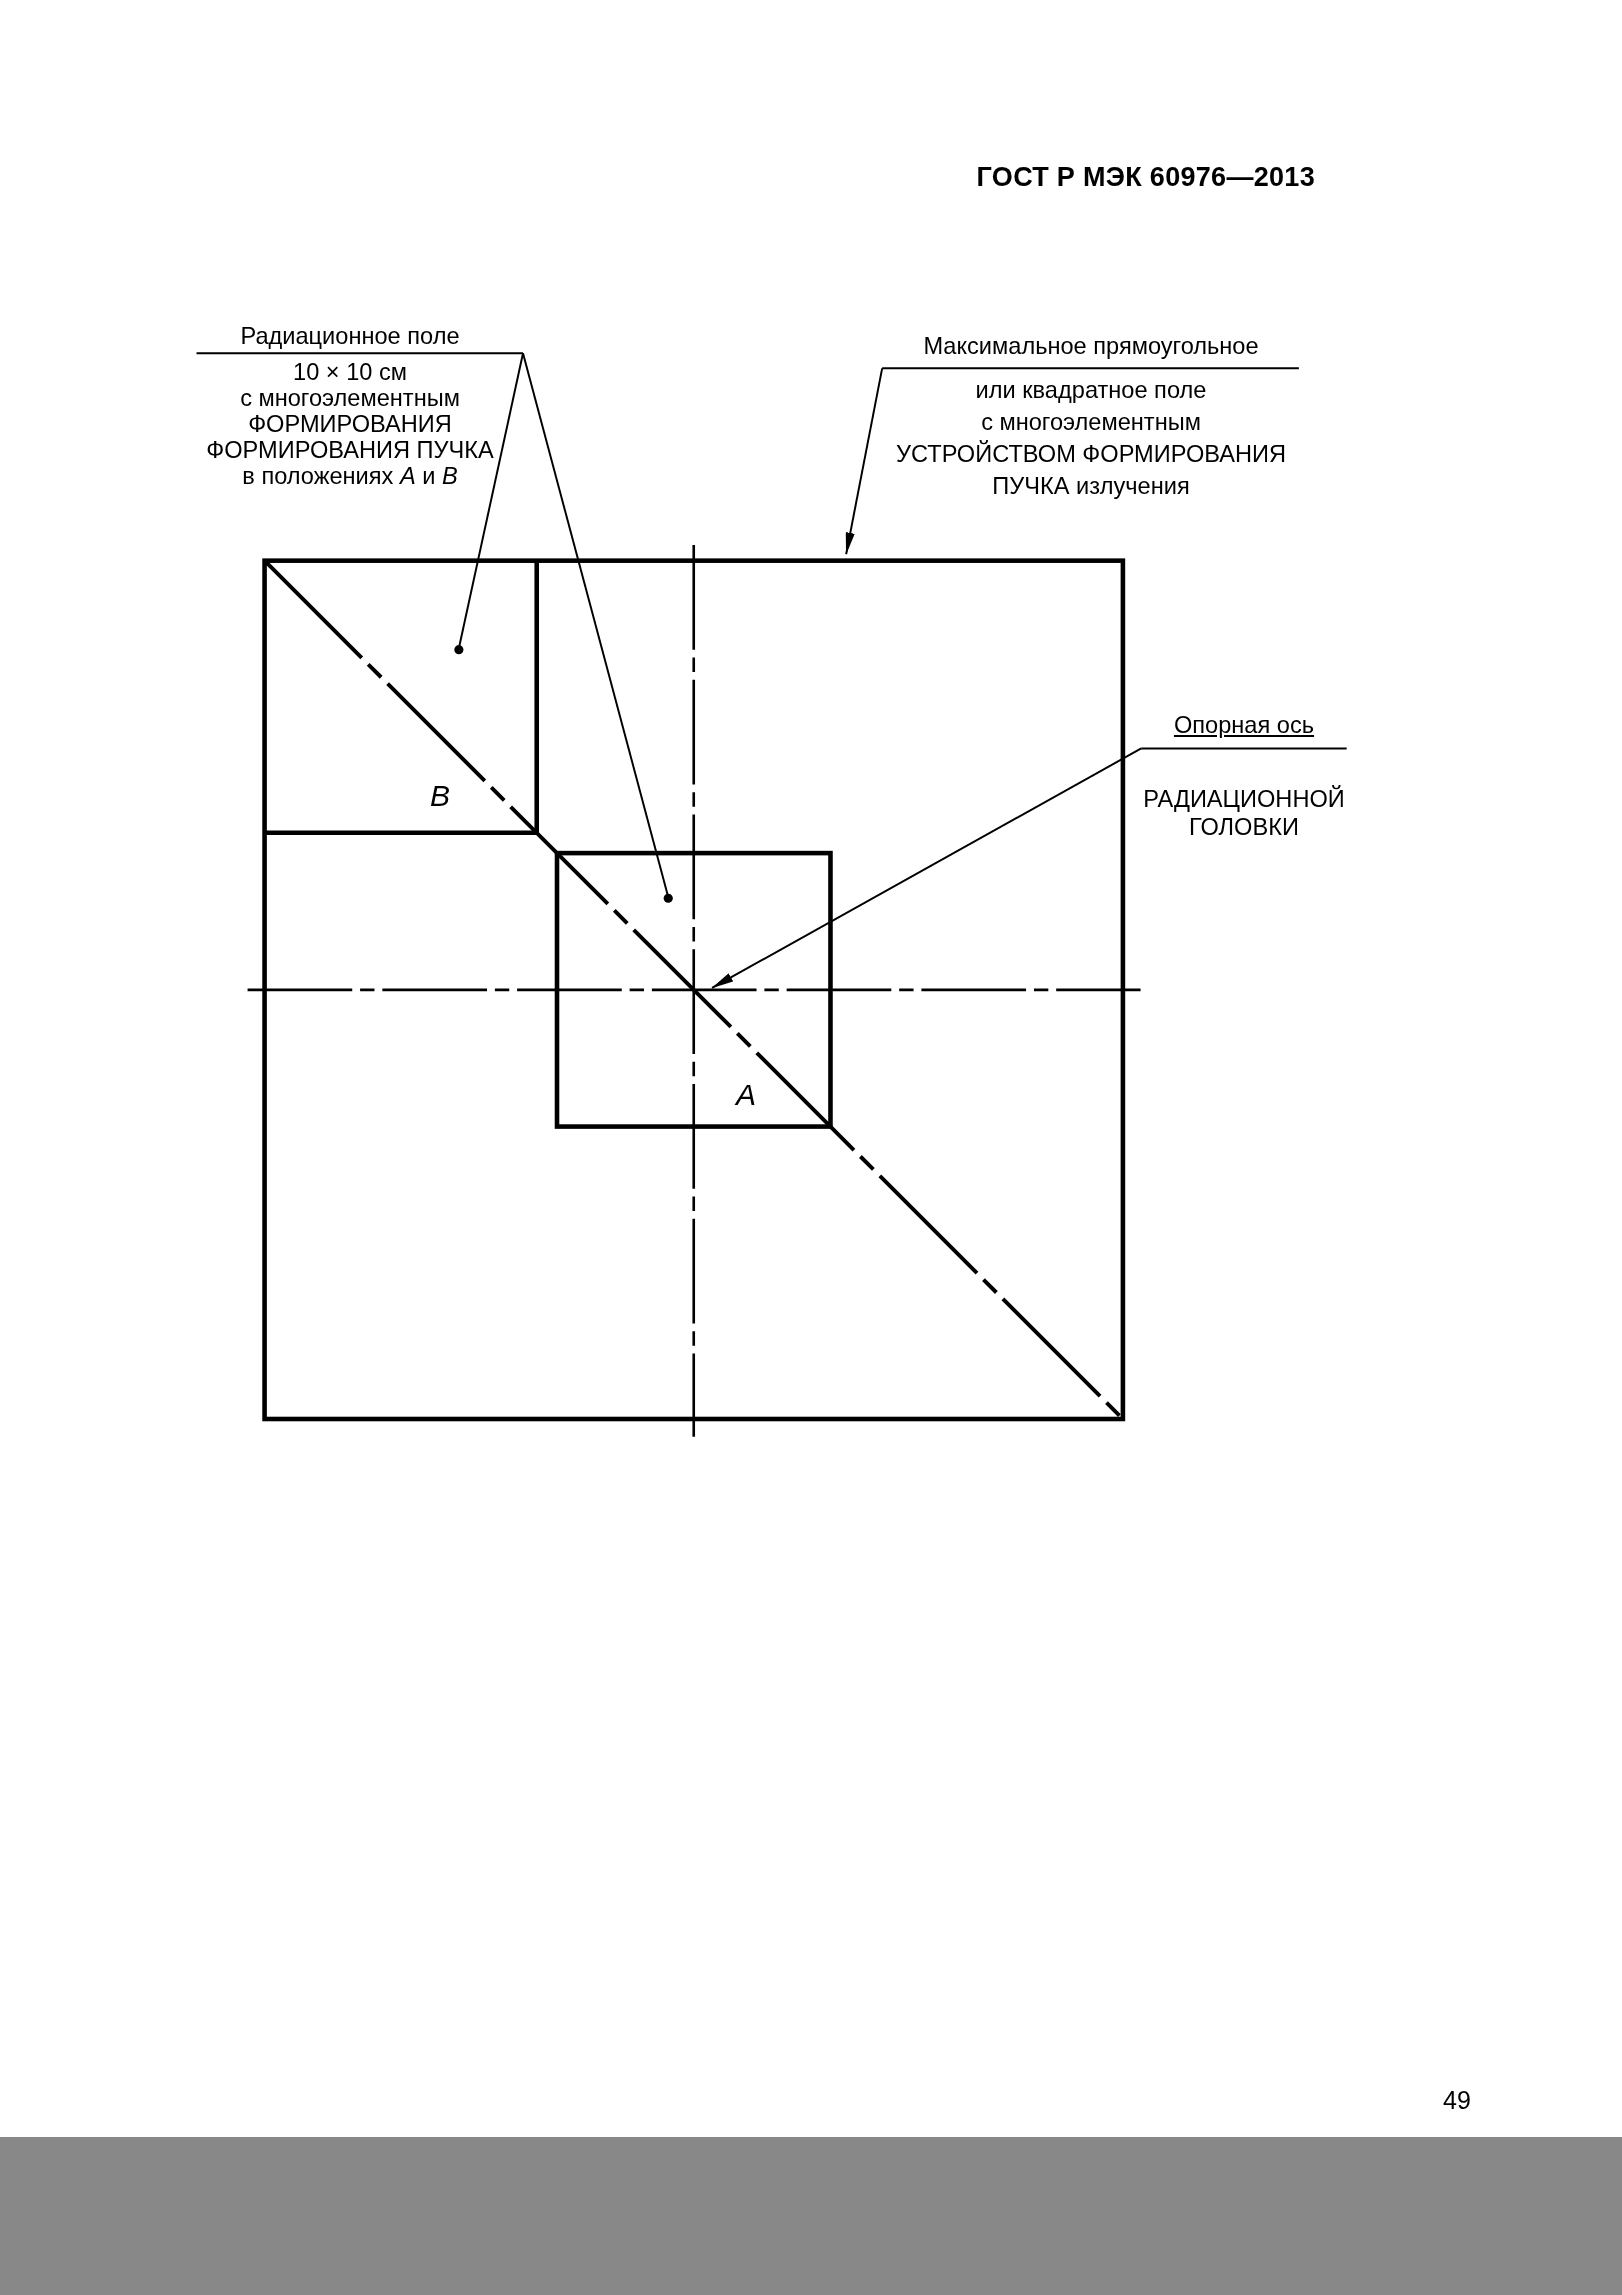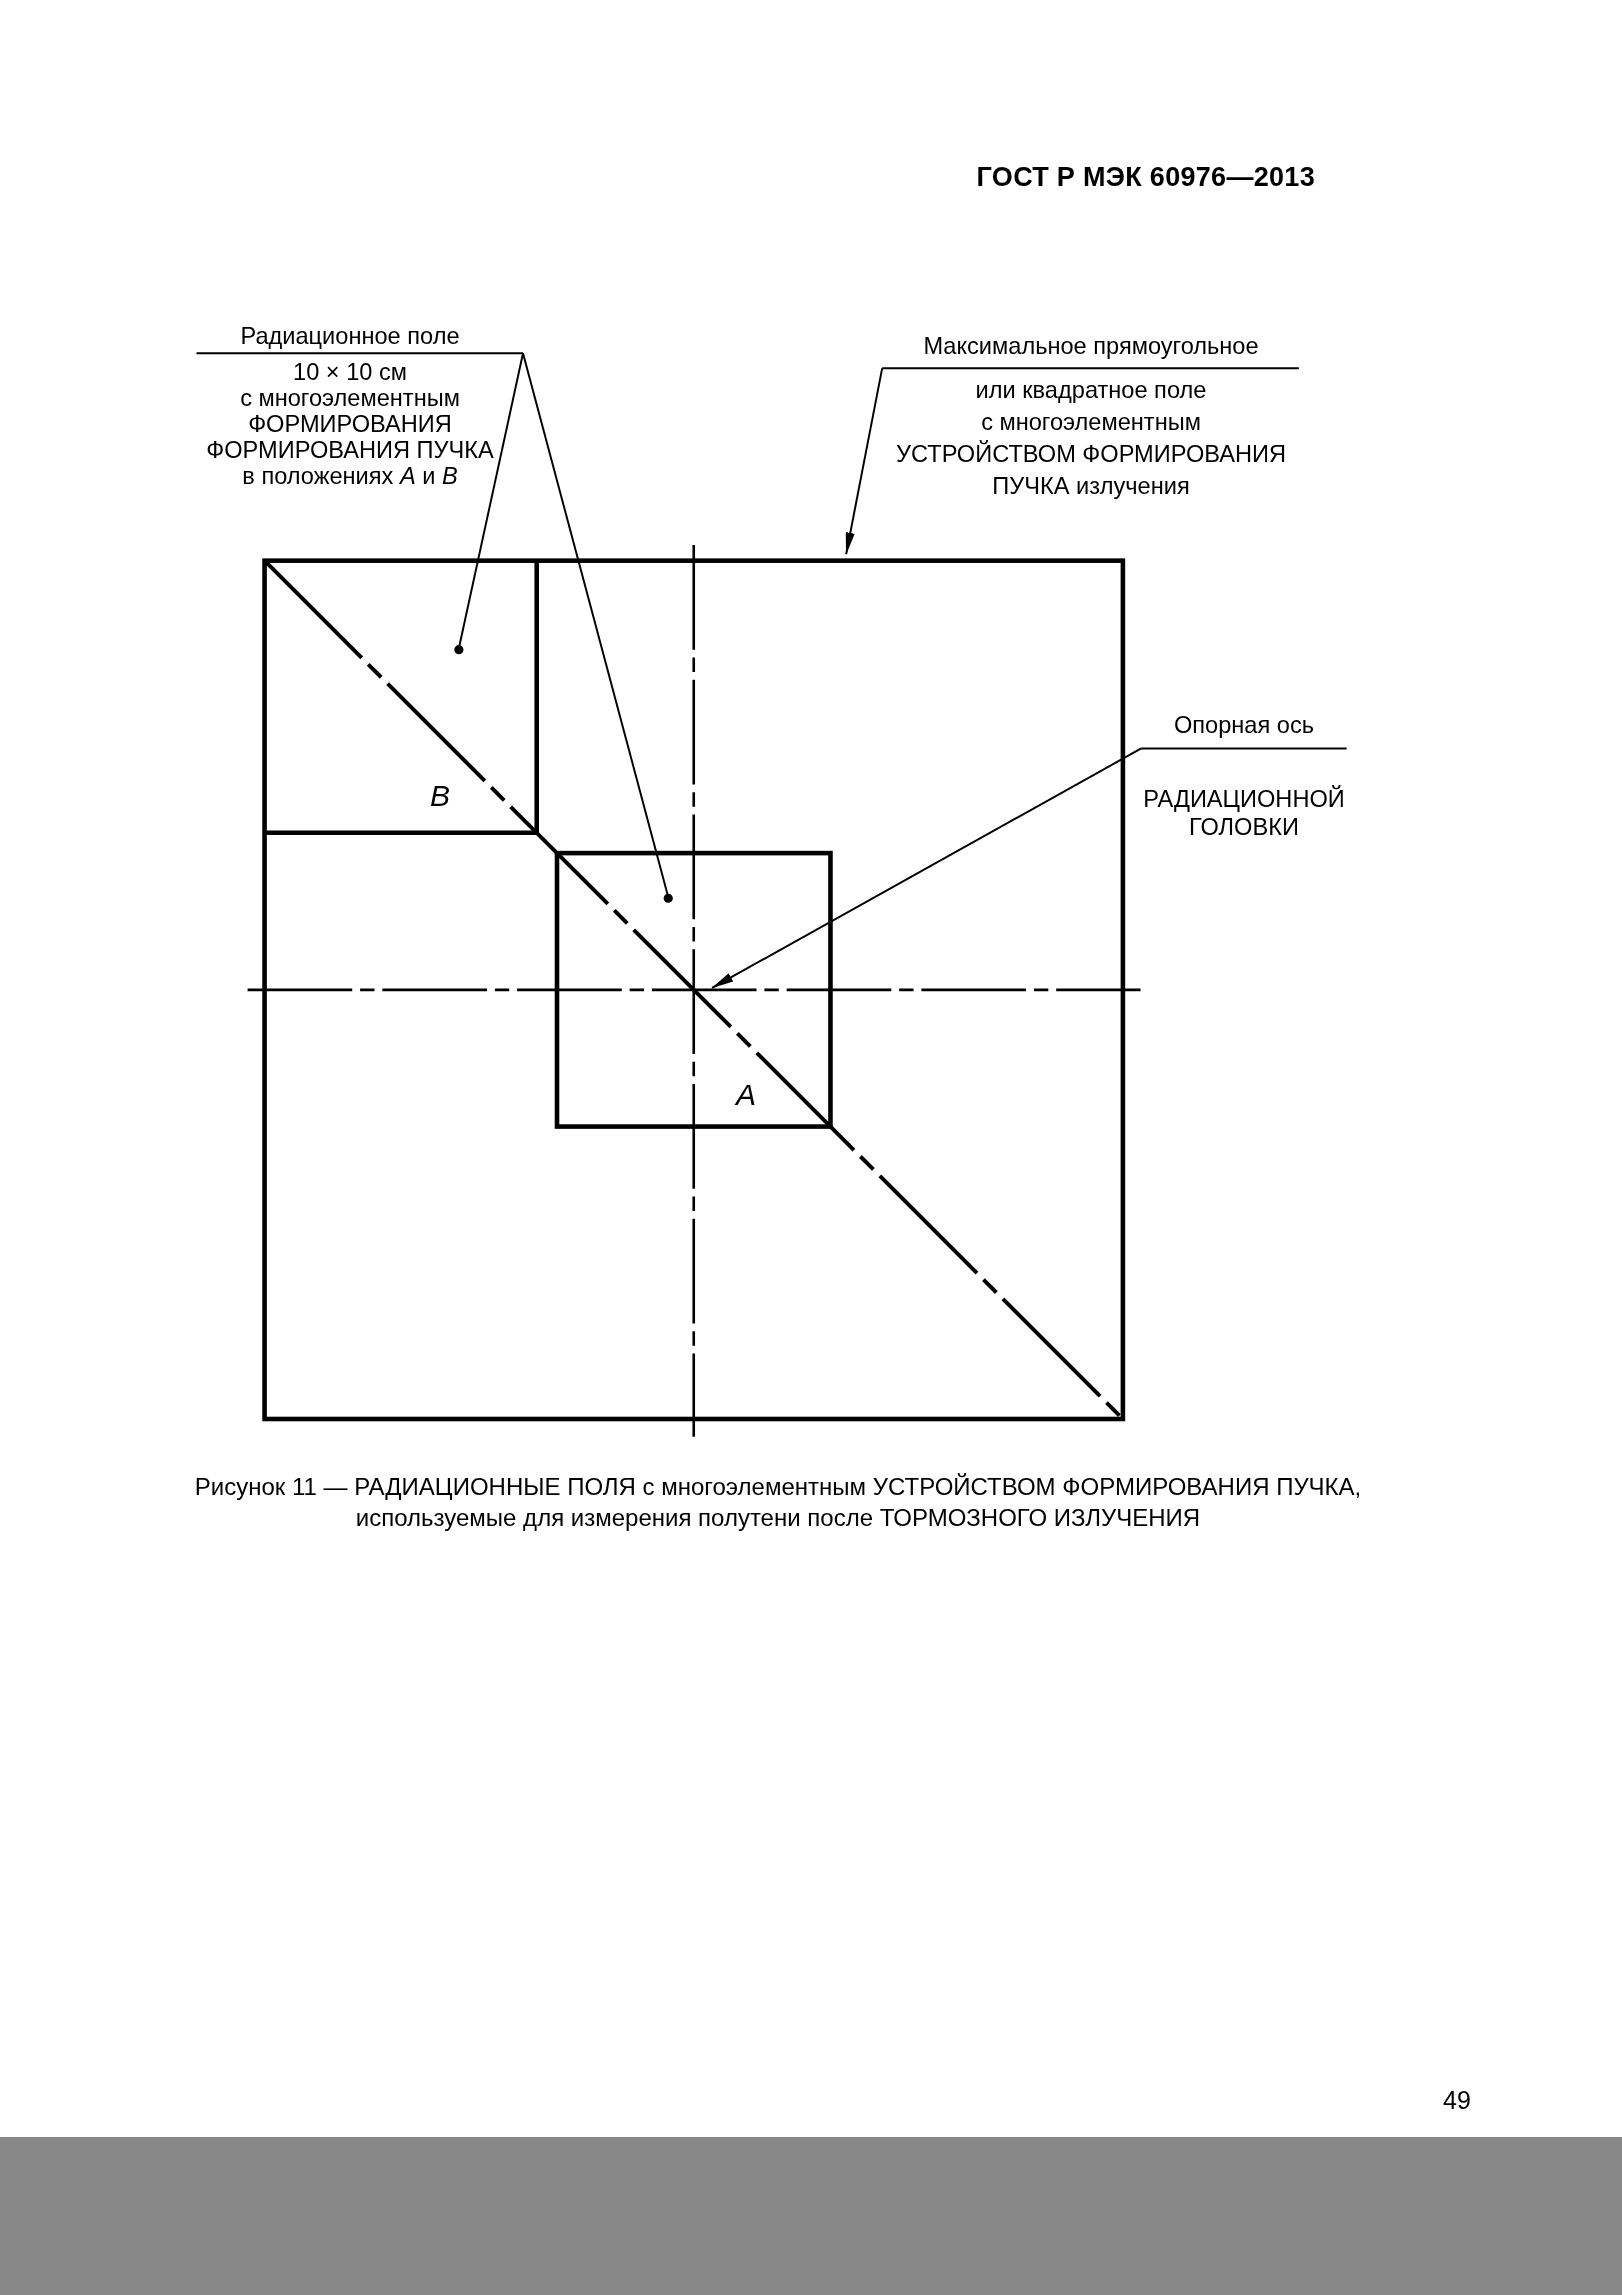--- a/index.html
+++ b/index.html
@@ -127,30 +127,26 @@
   </div>
 
   <div class="label-title" style="left:1091px; top:333px;">Максимальное прямоугольное</div>
   <div class="label right-lines" style="left:1091px; top:374px;">
     <div>или квадратное поле</div>
     <div>с многоэлементным</div>
     <div>УСТРОЙСТВОМ ФОРМИРОВАНИЯ</div>
     <div>ПУЧКА излучения</div>
   </div>
 
-  <div class="label-title" style="left:1244px; top:712px;">Опорная ось</div>
+  <div class="label-title" style="left:1244px; top:712px;text-decoration:underline;">Опорная ось</div>
   <div class="label axis-lines" style="left:1244px; top:753px;">
     <div>РАДИАЦИОННОЙ</div>
     <div>ГОЛОВКИ</div>
   </div>
 
   <div class="field-marker" style="left:440px; top:796px;">В</div>
   <div class="field-marker" style="left:746px; top:1095px;">А</div>
 
-  <div class="caption">
-    <div>Рисунок 11 — РАДИАЦИОННЫЕ ПОЛЯ с многоэлементным УСТРОЙСТВОМ ФОРМИРОВАНИЯ ПУЧКА,</div>
-    <div>используемые для измерения полутени после ТОРМОЗНОГО ИЗЛУЧЕНИЯ</div>
-  </div>
 
   <div class="pagenum">49</div>
 
 </div>
 
 
 </body></html>

